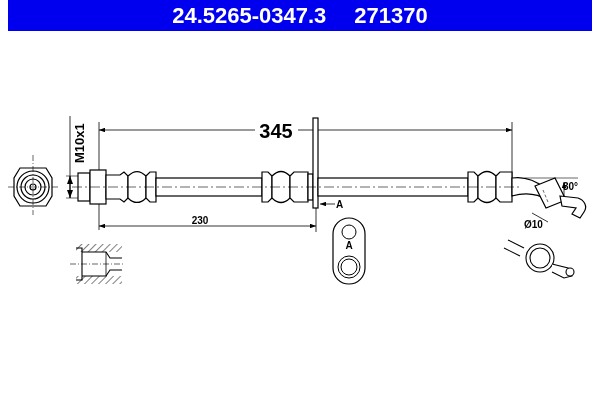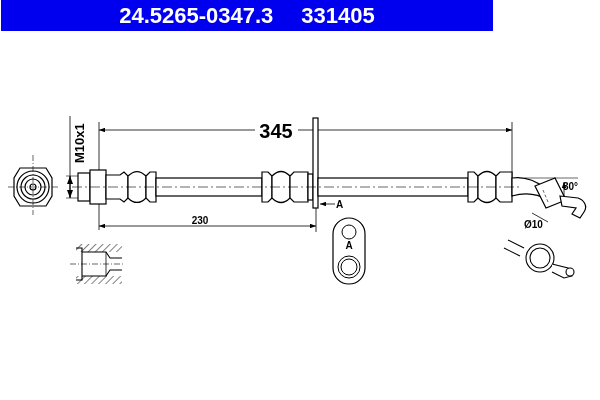--- a/index.html
+++ b/index.html
@@ -1,29 +1,29 @@
 <!DOCTYPE html>
 <html><head>
 <meta charset="utf-8">
 <style>
   html, body { margin: 0; padding: 0; background: #ffffff; }
   body { width: 600px; height: 400px; position: relative; overflow: hidden; font-family: "Liberation Sans", sans-serif; }
-  .header { position: absolute; left: 1px; top: 0; width: 492px; height: 31px; background: #0000ee; display: flex; align-items: center; justify-content: center; }
+  .header { position: absolute; left: 8px; top: 0; width: 584px; height: 31px; background: #0000ee; display: flex; align-items: center; justify-content: center; }
   .header span { color: #ffffff; font-weight: bold; font-size: 22px; font-family: "Liberation Sans", sans-serif; letter-spacing: 0px; }
   .header .gap { display: inline-block; width: 28px; }
   svg { position: absolute; left: 0; top: 0; }
   .lbl { font-family: "Liberation Sans", sans-serif; font-weight: bold; fill: #000; }
 </style>
 </head>
 <body>
 
 <div class="header">
   <span>24.5265-0347.3</span>
   <span class="gap"></span>
-  <span>331405</span>
+  <span>271370</span>
 </div>
 
 <svg width="600" height="400" viewBox="0 0 600 400">
   <defs>
     <marker id="arr" markerWidth="8" markerHeight="6" refX="8" refY="3" orient="auto">
       <path d="M0,0 L8,3 L0,6 Z" fill="#000"></path>
     </marker>
     <marker id="arrs" markerWidth="8" markerHeight="6" refX="0" refY="3" orient="auto">
       <path d="M8,0 L0,3 L8,6 Z" fill="#000"></path>
     </marker>

